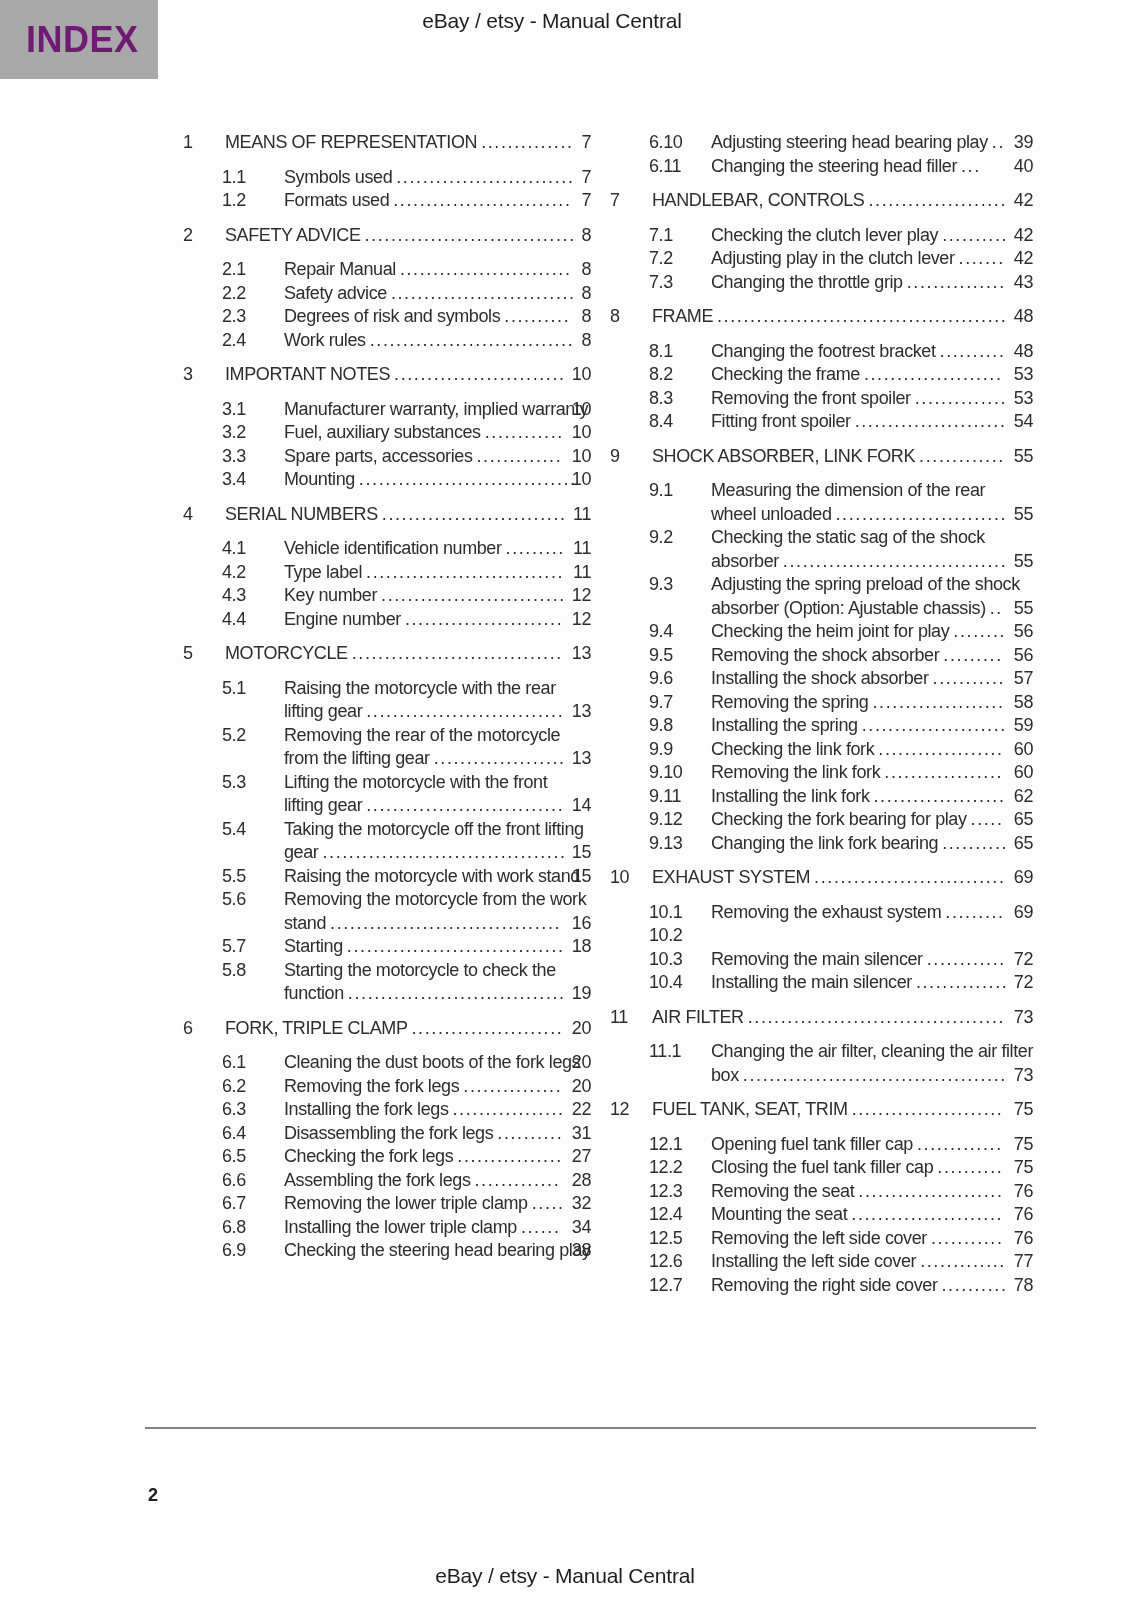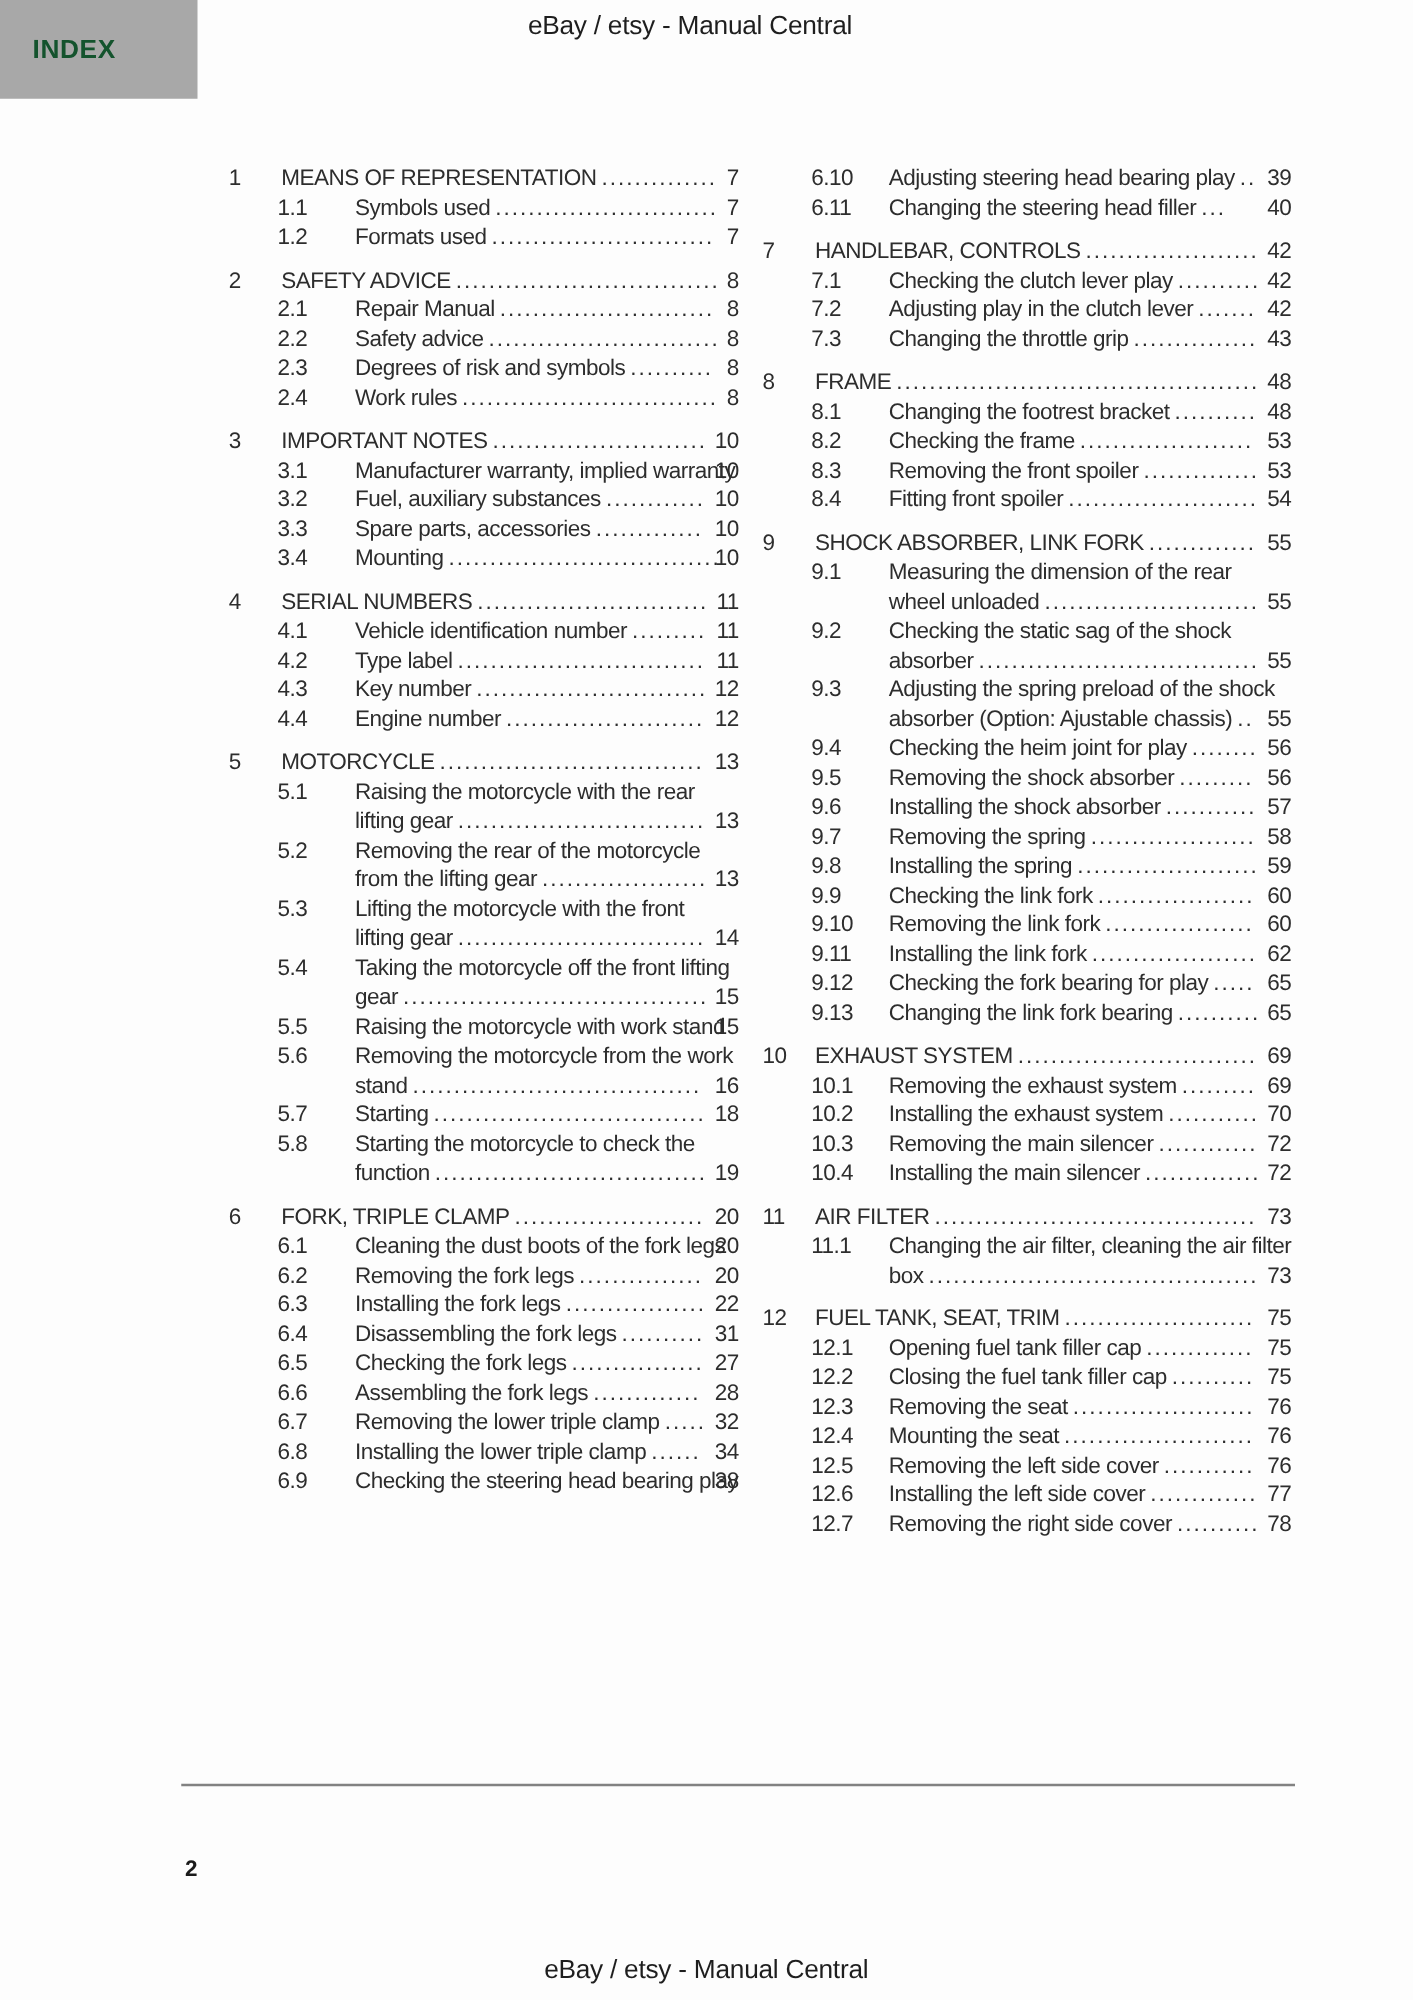--- a/index.html
+++ b/index.html
@@ -15,21 +15,21 @@
 
   
   .index-tab {
     position: absolute; left: 0; top: 0;
     width: 158px; height: 79px;
     background: #a8a8a8;
     display: flex; align-items: center;
     padding-left: 26px;
   }
   .index-tab .index-label {
-    font-size: 21px; font-weight: bold; color: #14532d; letter-spacing: 0.5px;
+    font-size: 36px; font-weight: bold; color: #701a75; letter-spacing: 0.5px;
   }
 
   
   .header-title {
     position: absolute; top: 9px; left: 0; width: 1104px;
     text-align: center; font-size: 21px; color: #1e1e1e; letter-spacing: -0.2px;
   }
   .footer-title {
     position: absolute; top: 1564px; left: 0; width: 1130px;
     text-align: center; font-size: 21px; color: #1e1e1e; letter-spacing: -0.2px;
@@ -57,21 +57,21 @@
     display: flex;
     font-size: 18px;
     line-height: 23.5px;
     letter-spacing: -0.4px;
     color: #2d2d2d;
   }
   .entry .num { flex: 0 0 42px; }
   .entry.sub  { padding-left: 39px; }
   .entry.sub .num { flex: 0 0 62px; }
   .entry.section { margin-top: 11px; }
-  .entry.section + .entry.sub { }
+  .entry.section + .entry.sub { margin-top: 11px; }
   .col > .entry:first-child { margin-top: 0; }
 
   .entry .body { flex: 1; position: relative; }
   .entry .lead { letter-spacing: 1.6px; margin-left: 4px; }
   .entry .pg   { position: absolute; right: 0; bottom: 0; }
 </style>
 </head>
 <body>
 
 <div class="index-tab">
@@ -335,21 +335,20 @@
       <div class="entry section">
     <span class="num">10</span>
     <div class="body"><span class="t">EXHAUST SYSTEM</span><span class="lead">.............................</span><span class="pg">69</span></div>
   </div>
       <div class="entry sub">
     <span class="num">10.1</span>
     <div class="body"><span class="t">Removing the exhaust system</span><span class="lead">.........</span><span class="pg">69</span></div>
   </div>
       <div class="entry sub">
     <span class="num">10.2</span>
-    <div class="body"><span class="t">Installing the exhaust system</span><span class="lead">...........</span><span class="pg">70</span></div>
   </div>
       <div class="entry sub">
     <span class="num">10.3</span>
     <div class="body"><span class="t">Removing the main silencer</span><span class="lead">............</span><span class="pg">72</span></div>
   </div>
       <div class="entry sub">
     <span class="num">10.4</span>
     <div class="body"><span class="t">Installing the main silencer</span><span class="lead">..............</span><span class="pg">72</span></div>
   </div>
       <div class="entry section">

